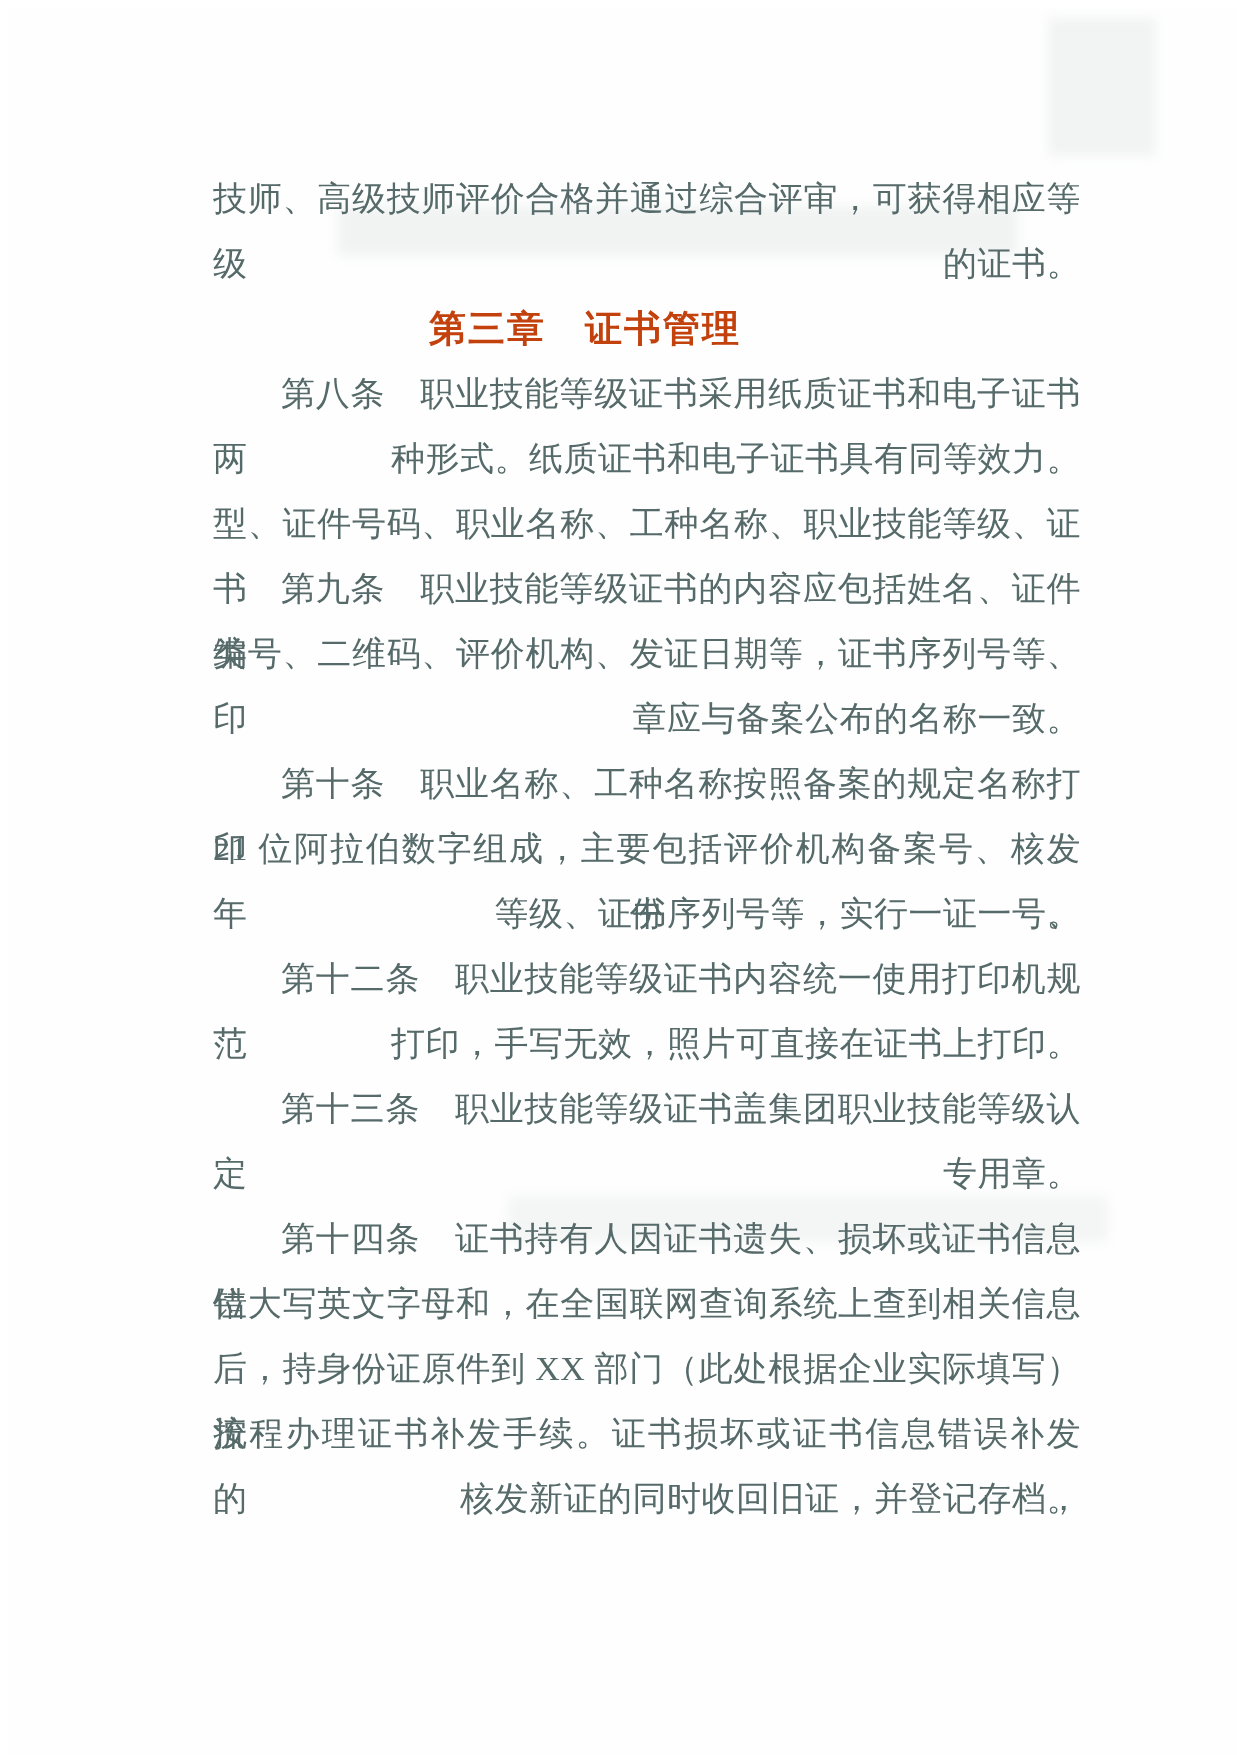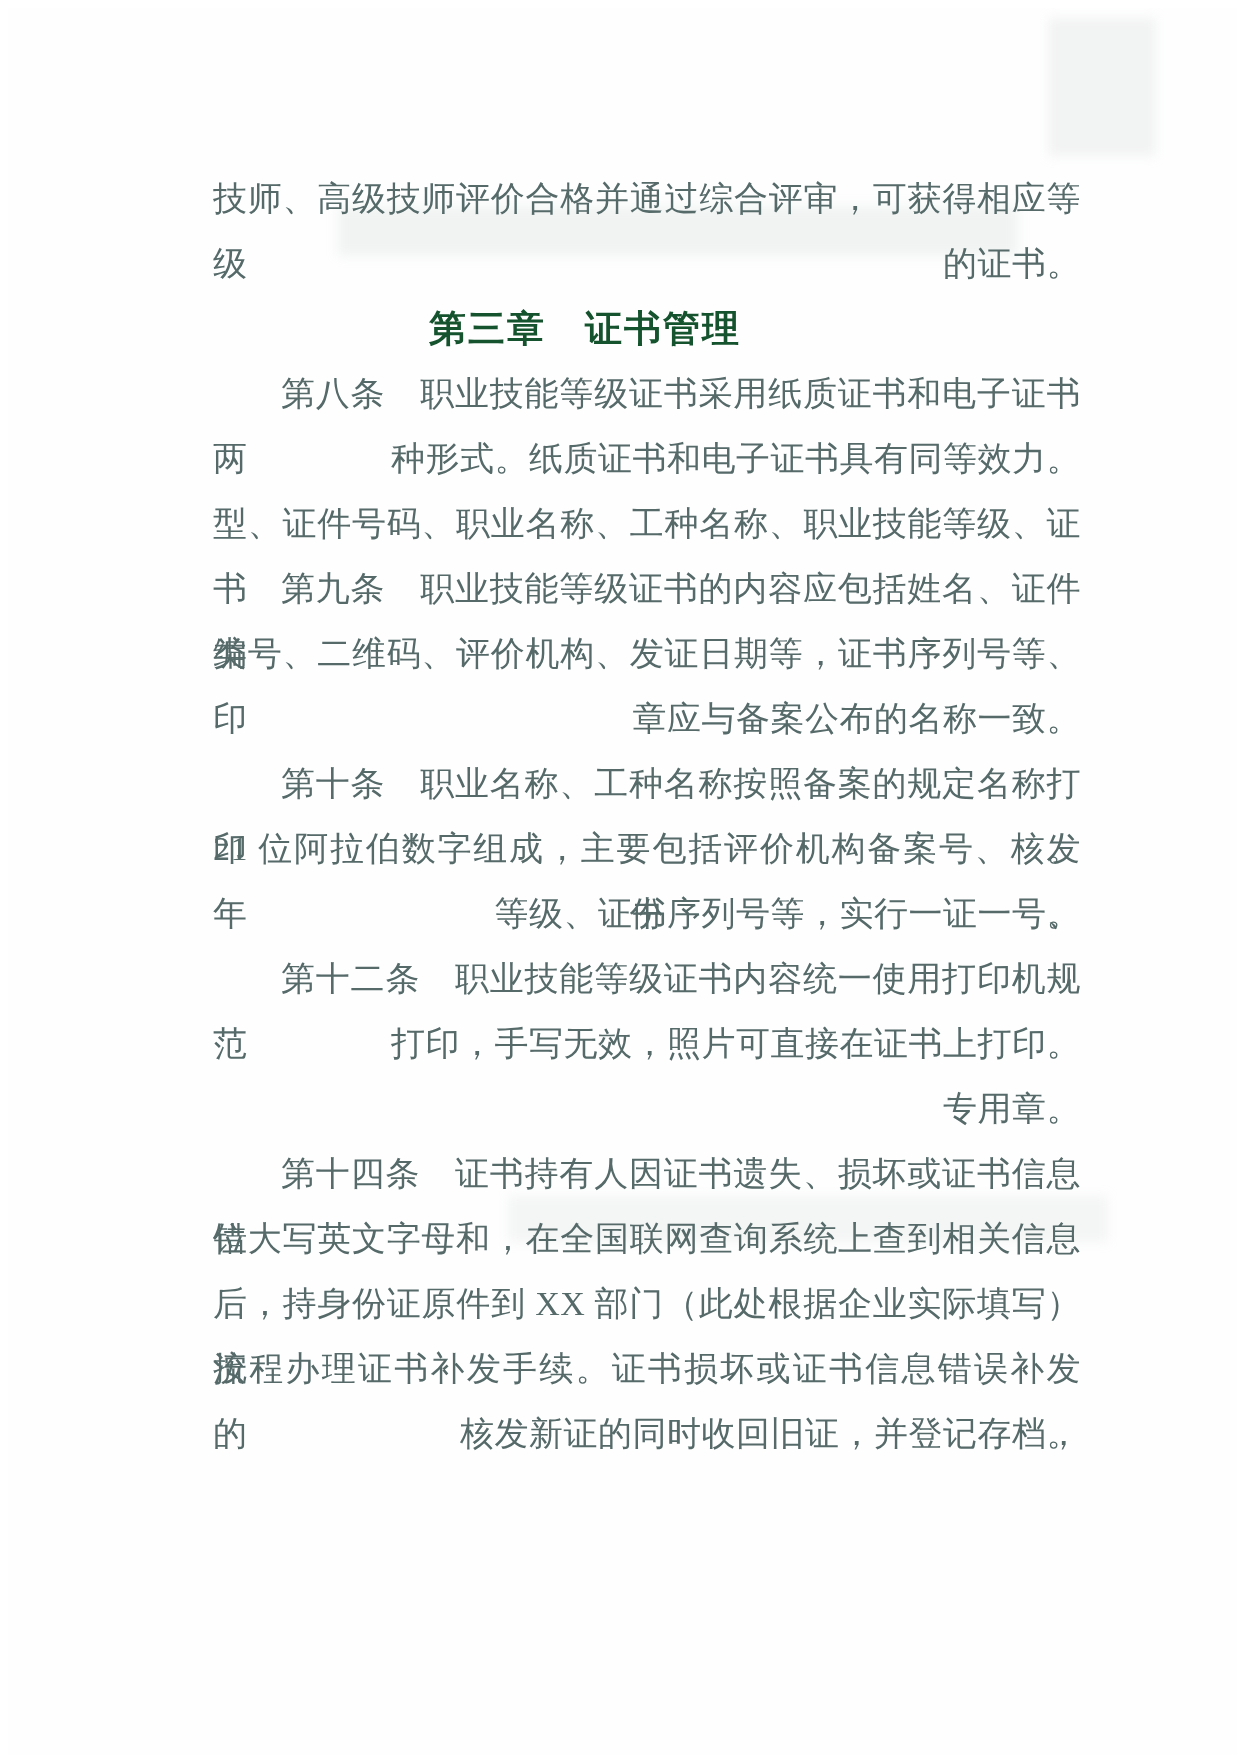--- a/index.html
+++ b/index.html
@@ -42,21 +42,21 @@
   }
 
   .line.indent {
     text-indent: 68px;
   }
 
   .line.heading {
     font-family: "Liberation Sans", "DejaVu Sans", sans-serif;
     font-weight: bold;
     font-size: 37px;
-    color: #14532d;
+    color: #c2410c;
     text-align: center;
     text-align-last: center;
     white-space: normal;
     position: relative;
     left: -62px;
     letter-spacing: 2px;
   }
 
   
   .artifact {
@@ -94,20 +94,21 @@
       <div class="line">种形式。纸质证书和电子证书具有同等效力。</div>
       <div class="line fill">型、证件号码、职业名称、工种名称、职业技能等级、证书</div>
       <div class="line indent fill">第九条　职业技能等级证书的内容应包括姓名、证件类</div>
       <div class="line fill">编号、二维码、评价机构、发证日期等，证书序列号等、印</div>
       <div class="line">章应与备案公布的名称一致。</div>
       <div class="line indent fill">第十条　职业名称、工种名称按照备案的规定名称打印。</div>
       <div class="line fill">21 位阿拉伯数字组成，主要包括评价机构备案号、核发年份、</div>
       <div class="line">等级、证书序列号等，实行一证一号。</div>
       <div class="line indent fill">第十二条　职业技能等级证书内容统一使用打印机规范</div>
       <div class="line">打印，手写无效，照片可直接在证书上打印。</div>
+      <div class="line indent fill">第十三条　职业技能等级证书盖集团职业技能等级认定</div>
       <div class="line">专用章。</div>
       <div class="line indent fill">第十四条　证书持有人因证书遗失、损坏或证书信息错</div>
       <div class="line fill">位大写英文字母和，在全国联网查询系统上查到相关信息</div>
       <div class="line fill">后，持身份证原件到 XX 部门（此处根据企业实际填写）按</div>
       <div class="line fill">流程办理证书补发手续。证书损坏或证书信息错误补发的，</div>
       <div class="line">核发新证的同时收回旧证，并登记存档。</div>
     </div>
 
 </div>
 

